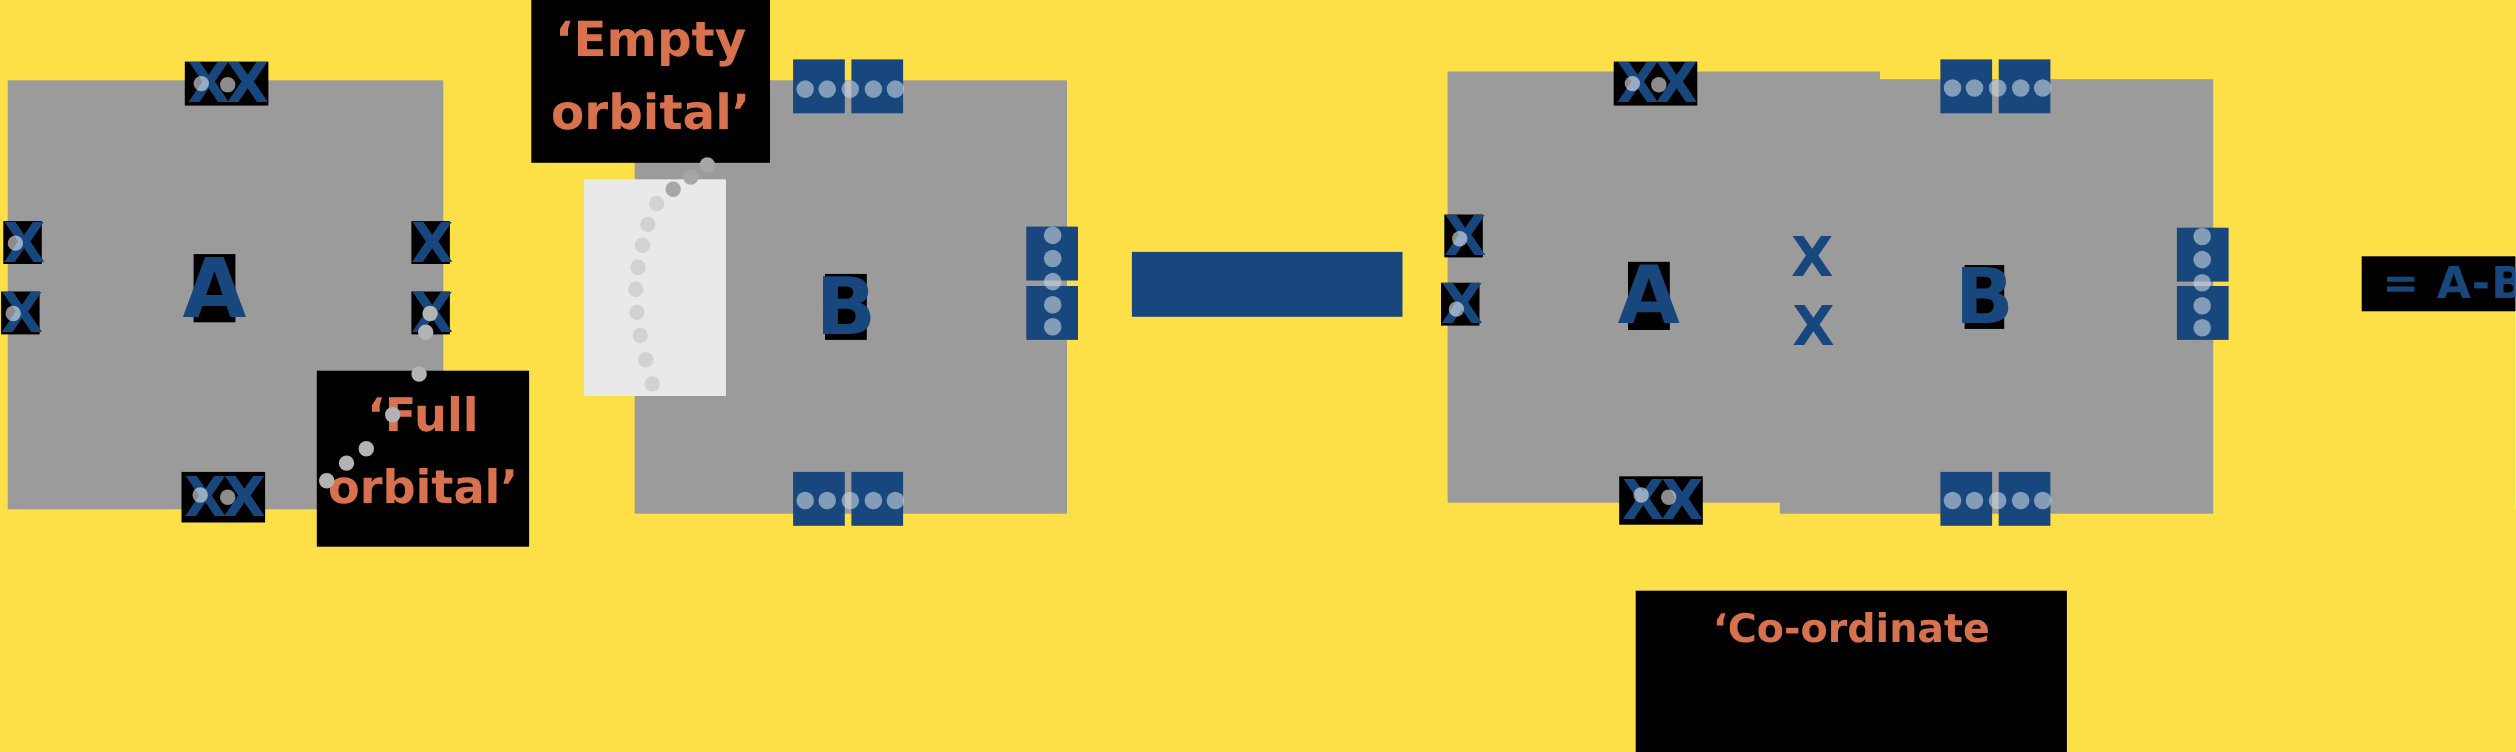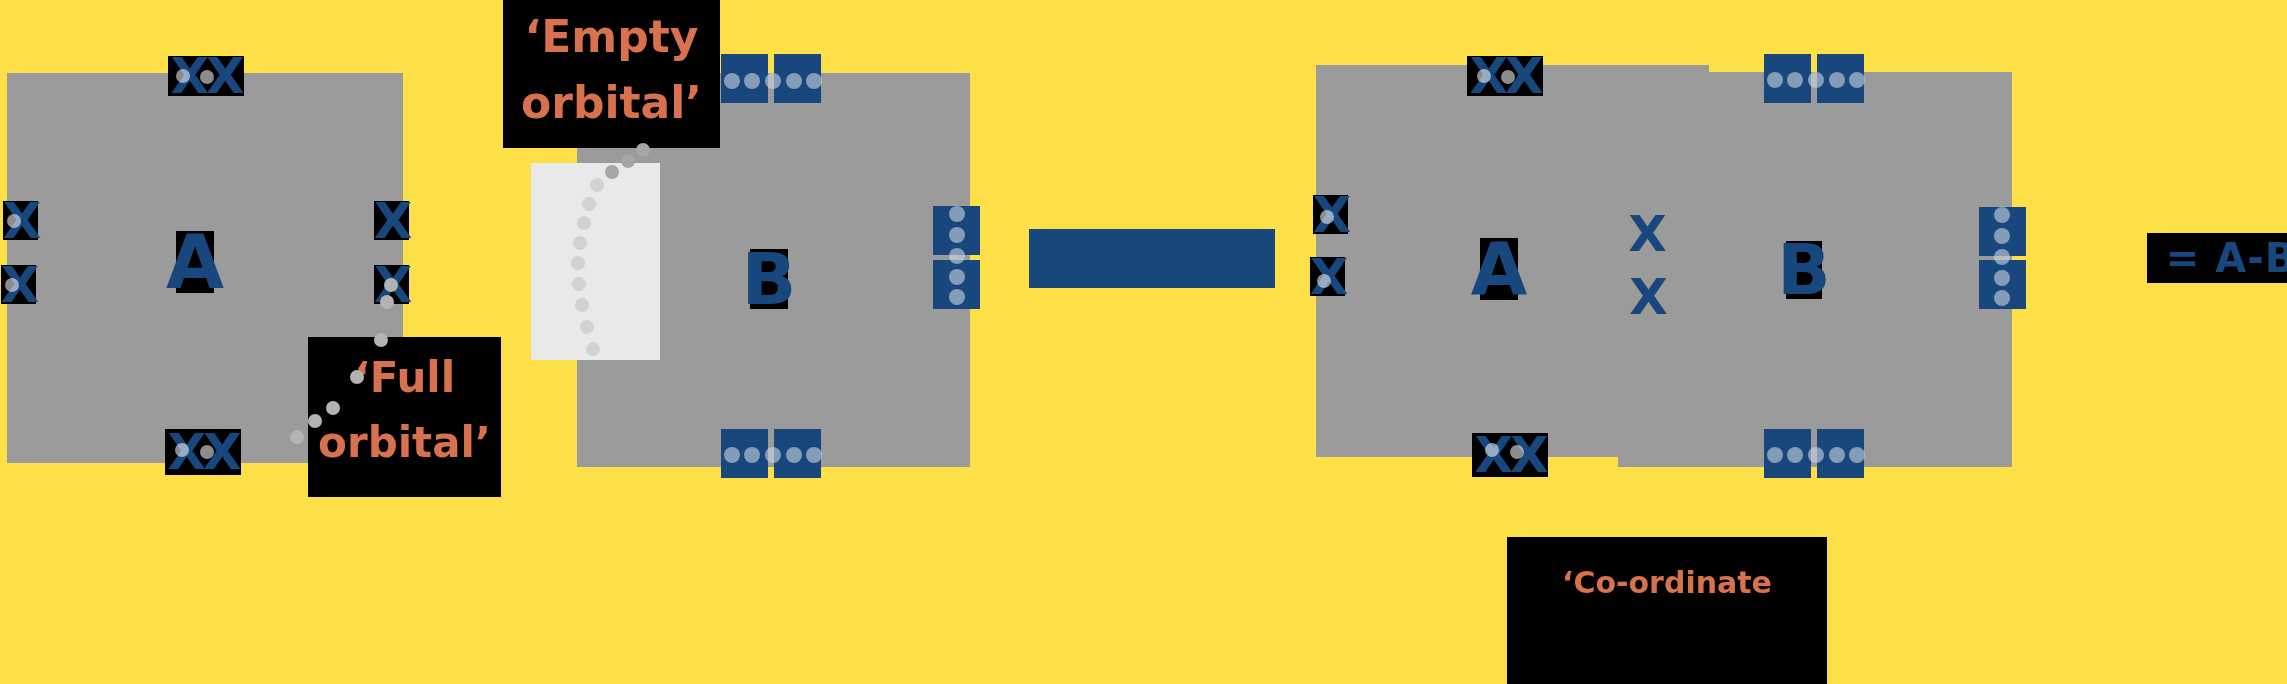--- a/index.html
+++ b/index.html
@@ -9,21 +9,21 @@
   .orb{position:absolute;background:#e9e9e9;}
   .lp{position:absolute;background:#17477d;width:47px;height:49px;}
   .xm{position:absolute;display:flex;align-items:center;justify-content:center;
       background:#000000;color:#17477d;font-weight:bold;font-size:50px;line-height:1;
       letter-spacing:-3px;white-space:nowrap;}
   .xm.nobg{background:transparent;}
   .letter{position:absolute;display:flex;align-items:center;justify-content:center;
       background:#000000;color:#17477d;font-weight:bold;line-height:1;white-space:nowrap;
       overflow:visible;}
   .lbl{position:absolute;background:#000000;color:#d8714e;font-weight:bold;
-      text-align:center;margin-left:20px;}
+      text-align:center;}
   .lbl span{display:block;}
   .result{position:absolute;display:flex;align-items:center;justify-content:center;
       background:#000000;color:#17477d;font-weight:bold;font-size:40px;letter-spacing:1px;}
   .arrowbar{position:absolute;background:#17477d;}
   .d{position:absolute;border-radius:50%;}
   .ed{width:16px;height:16px;background:rgba(203,213,223,0.60);}
   .td{width:14px;height:14px;background:#b3b3b3;}
   .tl{width:14px;height:14px;background:#d2d2d2;}
   .tg{width:14px;height:14px;background:#a6a6a6;}
   .wd{width:14px;height:14px;background:rgba(255,255,255,0.55);}
@@ -152,19 +152,19 @@
   <i class="d ed" style="left:1994px;top:270px;"></i>
   <i class="d ed" style="left:1994px;top:290px;"></i>
 
   <i class="d wd" style="left:1477px;top:69px;"></i>
   <i class="d wd" style="left:1501px;top:70px;"></i>
   <i class="d wd" style="left:1320px;top:210px;"></i>
   <i class="d wd" style="left:1317px;top:274px;"></i>
   <i class="d wd" style="left:1485px;top:443px;"></i>
   <i class="d wd" style="left:1510px;top:445px;"></i>
 
-  <div class="lbl" style="left:1487px;top:537px;width:320px;height:147px;font-size:30px;line-height:1.45;padding-top:24px;box-sizing:border-box;">
+  <div class="lbl" style="left:1487px;top:537px;width:392px;height:147px;font-size:36px;line-height:1.45;padding-top:10px;box-sizing:border-box;">
     <span>‘Co-ordinate</span>
   </div>
 
   <div class="result" style="left:2147px;top:233px;width:168px;height:50px;">= A-B</div>
 
 </div>
 
 </body></html>

